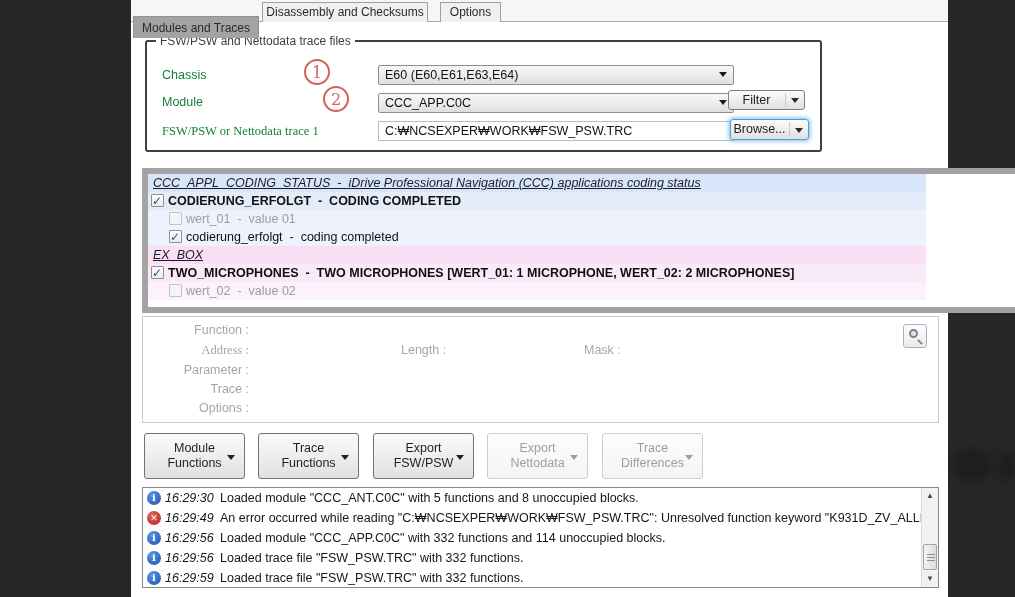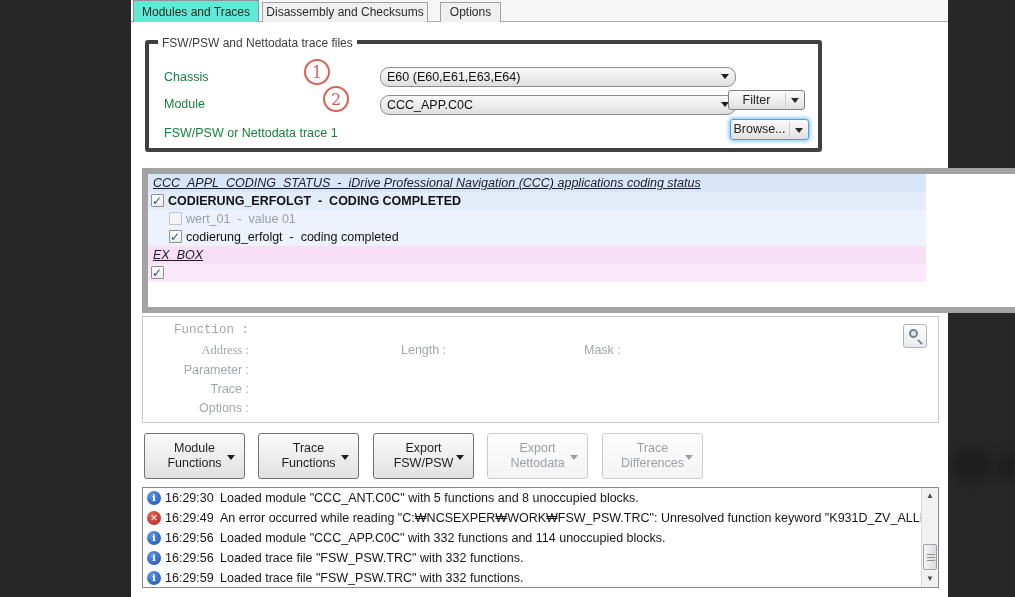--- a/index.html
+++ b/index.html
@@ -6,27 +6,27 @@
   *{box-sizing:border-box;font-family:"Liberation Sans","DejaVu Sans",sans-serif;}
   .screen{position:relative;width:1015px;height:597px;overflow:hidden;background:#272727;}
   .blob{position:absolute;background:#1e1e1e;border-radius:50%;filter:blur(5px);}
   .app{position:absolute;left:131px;top:0;width:817px;height:597px;background:#ffffff;}
 
   
   .tabstrip{position:absolute;left:0;top:0;width:100%;height:22px;background:#f6f6f6;}
   .tabstrip .strip-line{position:absolute;left:0;top:21px;width:100%;height:1px;background:#a7abb0;}
   .tab{position:absolute;top:2px;height:20px;background:#f0f0f0;border:1px solid #9da1a6;border-bottom:none;
        font-size:12px;color:#2b2b2b;text-align:center;line-height:19px;cursor:default;}
-  .tab.active{top:0;height:22px;background:#5eead4;z-index:3;line-height:22px;border-color:#8f9398;}
-
-  
-  .groupbox{position:absolute;left:14px;top:40px;width:677px;height:112px;border:4px solid #404040;border-radius:3px;}
+  .tab.active{top:16px;height:22px;background:#a3a3a3;z-index:3;line-height:22px;border-color:#8f9398;}
+
+  
+  .groupbox{position:absolute;left:14px;top:40px;width:677px;height:112px;border:2px solid #404040;border-radius:3px;}
   .groupbox .legend{position:absolute;top:-8px;left:9px;background:#ffffff;padding:0 4px;font-size:12px;color:#3d3d3d;}
   .fldlabel{position:absolute;font-size:12.5px;color:#15803d;}
-  .combo{position:absolute;left:231px;width:356px;height:20px;border:1px solid #8b8f94;border-radius:9px;
+  .combo{position:absolute;left:231px;width:356px;height:20px;border:1px solid #8b8f94;border-radius:2px;
          background:linear-gradient(#f7f7f7,#ececec 55%,#dedede);font-size:12.5px;color:#111;
          line-height:18px;padding-left:6px;cursor:default;}
   .combo .arr{position:absolute;right:6px;top:6px;width:0;height:0;border-left:4px solid transparent;
          border-right:4px solid transparent;border-top:5px solid #1c1c1c;}
   .textfield{position:absolute;left:231px;top:79px;width:356px;height:20px;border:1px solid #b9bdc2;background:#fff;
          font-size:12.5px;color:#111;line-height:18px;padding-left:6px;}
   .annot{position:absolute;width:26px;height:26px;border:2px solid #cf4638;border-radius:50%;
          color:#cf4638;font-family:"DejaVu Serif",serif;font-size:16px;text-align:center;line-height:23px;opacity:.85;}
 
   .splitbtn{position:absolute;height:20px;border:1px solid #7b7f84;border-radius:3px;
@@ -73,21 +73,21 @@
   .abtn .arr{position:absolute;right:9px;top:21px;width:0;height:0;border-left:4px solid transparent;
         border-right:4px solid transparent;border-top:5px solid currentColor;}
 
   
   .logbox{position:absolute;left:11px;top:487px;width:797px;height:101px;border:1px solid #878b91;background:#fff;overflow:hidden;}
   .logrow{position:relative;width:778px;height:20px;font-size:12.5px;line-height:20px;white-space:pre;overflow:hidden;color:#161616;}
   .licon{position:absolute;left:4px;top:3px;width:14px;height:14px;border-radius:50%;color:#fff;text-align:center;
         font-size:10px;line-height:14px;font-weight:700;}
   .licon.info{background:radial-gradient(circle at 35% 30%,#5b96e8,#1d4fae);font-family:"DejaVu Serif",serif;}
   .licon.error{background:radial-gradient(circle at 35% 30%,#e06557,#b5251d);font-size:9px;}
-  .ltime{position:absolute;left:22px;}
+  .ltime{position:absolute;left:22px;font-style:italic;}
   .ltext{position:absolute;left:77px;}
 </style>
 </head>
 <body>
 
 <div class="screen">
   <div class="blob" style="left:952px;top:448px;width:40px;height:34px;"></div>
   <div class="blob" style="left:998px;top:450px;width:18px;height:32px;"></div>
 
   <div class="app">
@@ -109,21 +109,22 @@
         <span>E60  (E60,E61,E63,E64)</span>
         <span class="arr"></span>
       </div>
 
       <div class="fldlabel" style="left:15px;top:53px;">Module</div>
       <div class="combo" style="top:51px;">
         <span>CCC_APP.C0C</span>
         <span class="arr"></span>
       </div>
 
-      <div class="fldlabel" style="left:15px;top:82px;">FSW/PSW or Nettodata trace 1</div>
+      <div class="fldlabel" style="left:15px;top:82px;font-family:Liberation Serif, serif;">FSW/PSW or Nettodata trace 1</div>
+      <div class="textfield">C:₩NCSEXPER₩WORK₩FSW_PSW.TRC</div>
     </div>
 
     <div class="annot" style="left:173px;top:59px;">1</div>
     <div class="annot" style="left:192px;top:86px;">2</div>
 
     <div class="splitbtn" style="left:597px;top:90px;width:77px;">
       <span class="lbl">Filter</span>
       <span class="sep"></span>
       <span class="arr"></span>
     </div>
@@ -133,31 +134,32 @@
       <span class="arr" style="top:8px;"></span>
     </div>
 
     <div class="listbox">
       <div id="function-rows">
           <div class="lrow bg-blue1"><span class="grouptext">CCC_APPL_CODING_STATUS  -  iDrive Professional Navigation (CCC) applications coding status</span></div>
           <div class="lrow bg-blue2"><span class="cbx checked" style="left: 3px;"></span><span class="functext" style="position: absolute; left: 20px;">CODIERUNG_ERFOLGT  -  CODING COMPLETED</span></div>
           <div class="lrow bg-blue3"><span class="cbx disabled" style="left: 21px;"></span><span class="graytext" style="position: absolute; left: 38px;">wert_01  -  value 01</span></div>
           <div class="lrow bg-blue3"><span class="cbx checked" style="left: 21px;"></span><span class="valtext" style="position: absolute; left: 38px;">codierung_erfolgt  -  coding completed</span></div>
           <div class="lrow bg-pink1"><span class="grouptext">EX_BOX</span></div>
-          <div class="lrow bg-pink2"><span class="cbx checked" style="left: 3px;"></span></div>
+          <div class="lrow bg-pink2"><span class="cbx checked" style="left: 3px;"></span><span class="functext" style="position: absolute; left: 20px;">TWO_MICROPHONES  -  TWO MICROPHONES [WERT_01: 1 MICROPHONE, WERT_02: 2 MICROPHONES]</span></div>
+          <div class="lrow bg-pink3"><span class="cbx disabled" style="left: 21px;"></span><span class="graytext" style="position: absolute; left: 38px;">wert_02  -  value 02</span></div>
         </div>
       <div class="vscroll">
         <div class="up">▲</div>
         <div class="thumb" style="top:20px;height:28px;"></div>
         <div class="dn">▼</div>
       </div>
     </div>
 
     <div class="details">
-      <div class="dlabel dcol" style="left:0;top:6px;font-family:Liberation Mono, monospace;">Function :</div>
+      <div class="dlabel dcol" style="left:0;top:6px;">Function :</div>
       <div class="dlabel dcol" style="left:0;top:26px;font-family:Liberation Serif, serif;">Address :</div>
       <div class="dlabel" style="left:258px;top:26px;">Length :</div>
       <div class="dlabel" style="left:441px;top:26px;">Mask :</div>
       <div class="dlabel dcol" style="left:0;top:46px;">Parameter :</div>
       <div class="dlabel dcol" style="left:0;top:65px;">Trace :</div>
       <div class="dlabel dcol" style="left:0;top:84px;">Options :</div>
       <div class="searchbtn">
         <span class="mag"></span>
         <span class="mag-handle"></span>
       </div>

